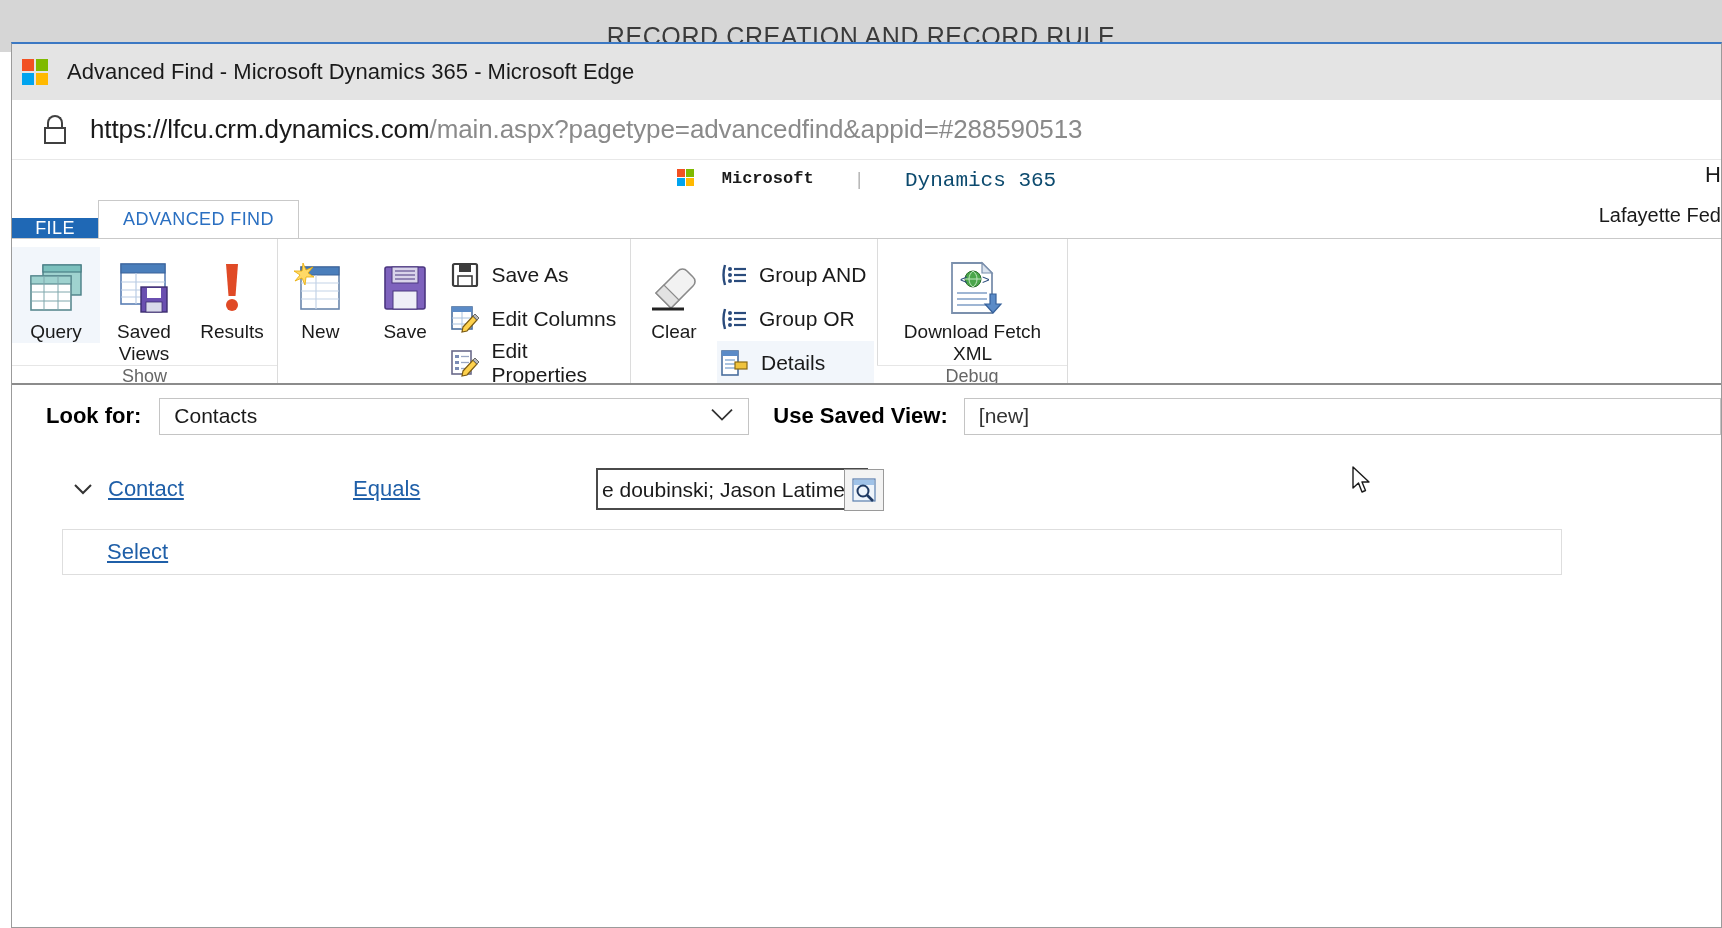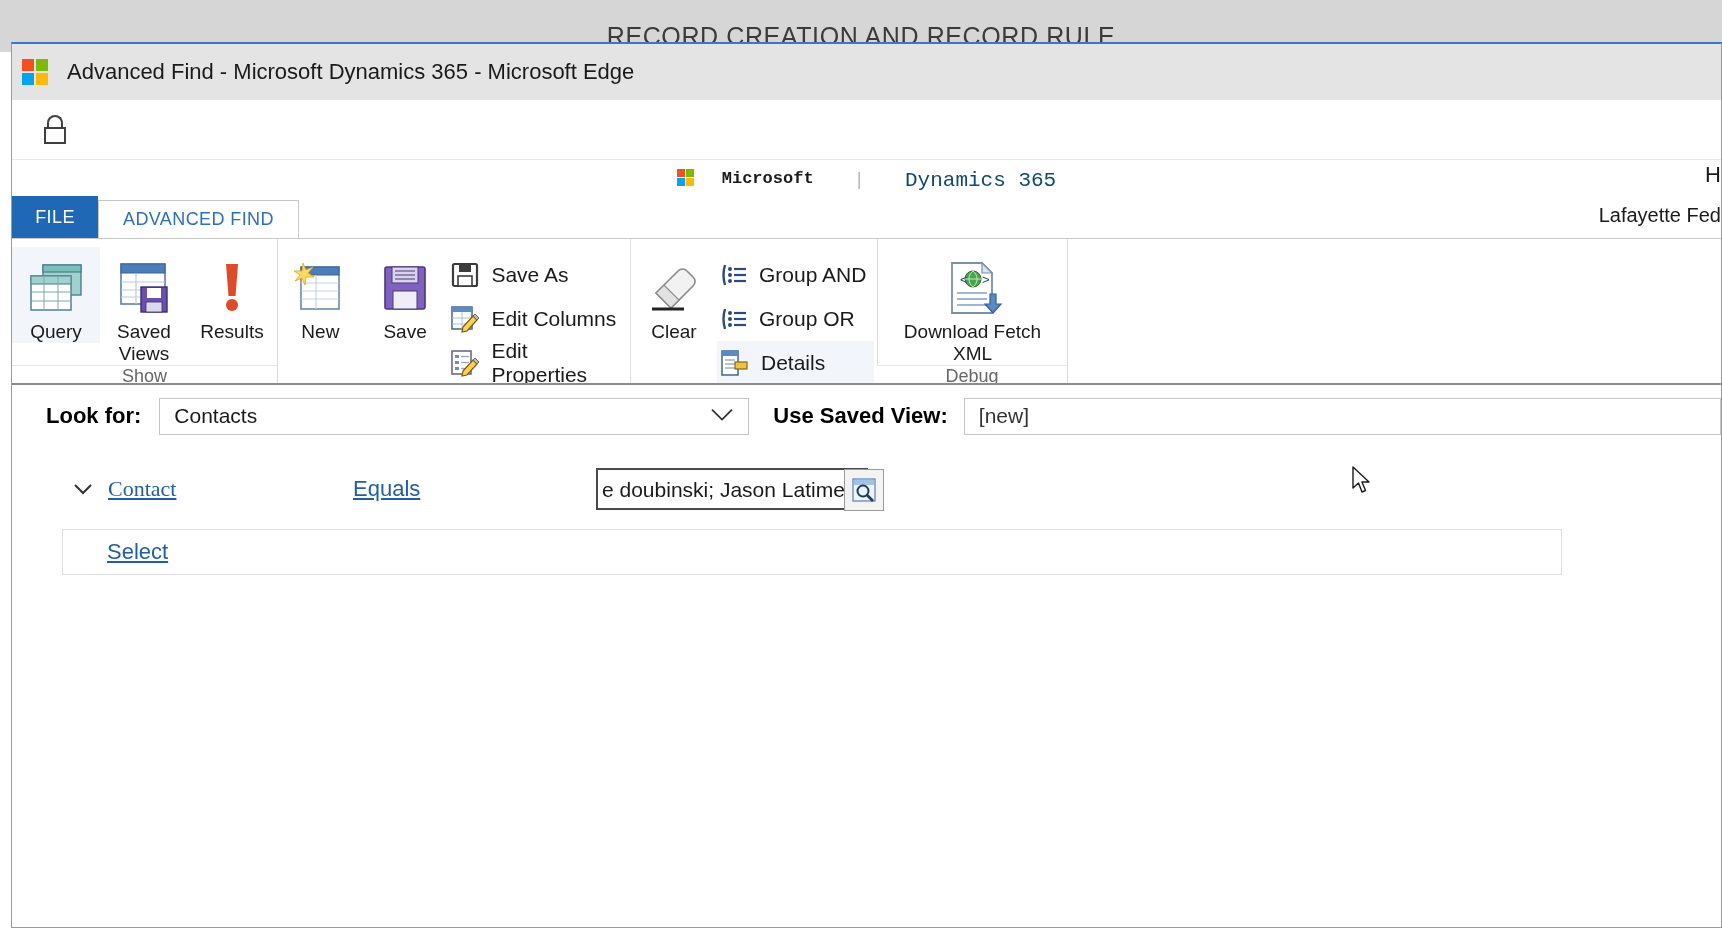--- a/index.html
+++ b/index.html
@@ -90,21 +90,21 @@
     position: absolute; right: 0px; top: 2px; text-align: right;
     overflow: hidden;
   }
   .nav-right .line1 { font-size: 22px; color: #1a1a1a; white-space: nowrap; }
   .nav-right .line2 { font-size: 20px; color: #1a1a1a; white-space: nowrap; margin-top: 16px; }
 
   
   .ribbon { background: #ffffff; }
   .ribbon-tabs { display: flex; height: 38px; align-items: flex-end; position: relative; }
   .tab-file {
-    width: 86px; height: 42px; background: #1f68b5; color: #fff;
+    width: 86px; height: 20px; background: #1f68b5; color: #fff;
     display: flex; align-items: center; justify-content: center;
     font-size: 18px; letter-spacing: .4px;
   }
   .tab-active {
     height: 38px; padding: 0 24px; display: flex; align-items: center;
     color: #2a6fc1; font-size: 18px; letter-spacing: .4px;
     background: #ffffff;
     border: 1px solid #c9c9c9; border-bottom: none;
   }
   .ribbon-body {
@@ -164,21 +164,21 @@
   .crit-row {
     display: flex; align-items: center; height: 56px; padding-left: 58px; margin-top: 14px;
   }
   .expander {
     width: 26px; height: 26px; display: flex; align-items: center; justify-content: center;
     cursor: default;
   }
   .link {
     color: #1f5fa8; text-decoration: underline; font-size: 22px; cursor: default;
   }
-  .crit-field { margin-left: 12px; width: 245px; font-family: Liberation Serif, serif; }
+  .crit-field { margin-left: 12px; width: 245px; }
   .crit-op { width: 243px; }
   .lookup-wrap {
     position: relative; width: 272px; height: 42px; border: 2px solid #4a4a4a;
     background: #fff; display: flex; align-items: center;
   }
   .lookup-text {
     font-size: 21px; color: #1a1a1a; white-space: nowrap; overflow: hidden;
     padding-left: 4px; position: relative;
   }
   .squig { border-bottom: 2px dotted #e03a2f; padding-bottom: 1px; text-align: right; }
@@ -219,20 +219,21 @@
           <i></i>
       </span>
       <span class="title-text">Advanced Find - Microsoft Dynamics 365 - Microsoft Edge</span>
     </div>
 
     <div class="addrbar">
       <span class="lock-icon">
         <span class="shackle"></span>
           <span class="body"></span>
       </span>
+      <span class="url"><b>https://</b><b>lfcu.crm.dynamics.com</b><span>/main.aspx?pagetype=advancedfind&amp;appid=#288590513</span></span>
     </div>
 
     <div class="dyn-nav">
       <span class="dyn-brand">
         <span class="dyn-ms-logo">
           <i></i>
             <i></i>
             <i></i>
             <i></i>
         </span>

